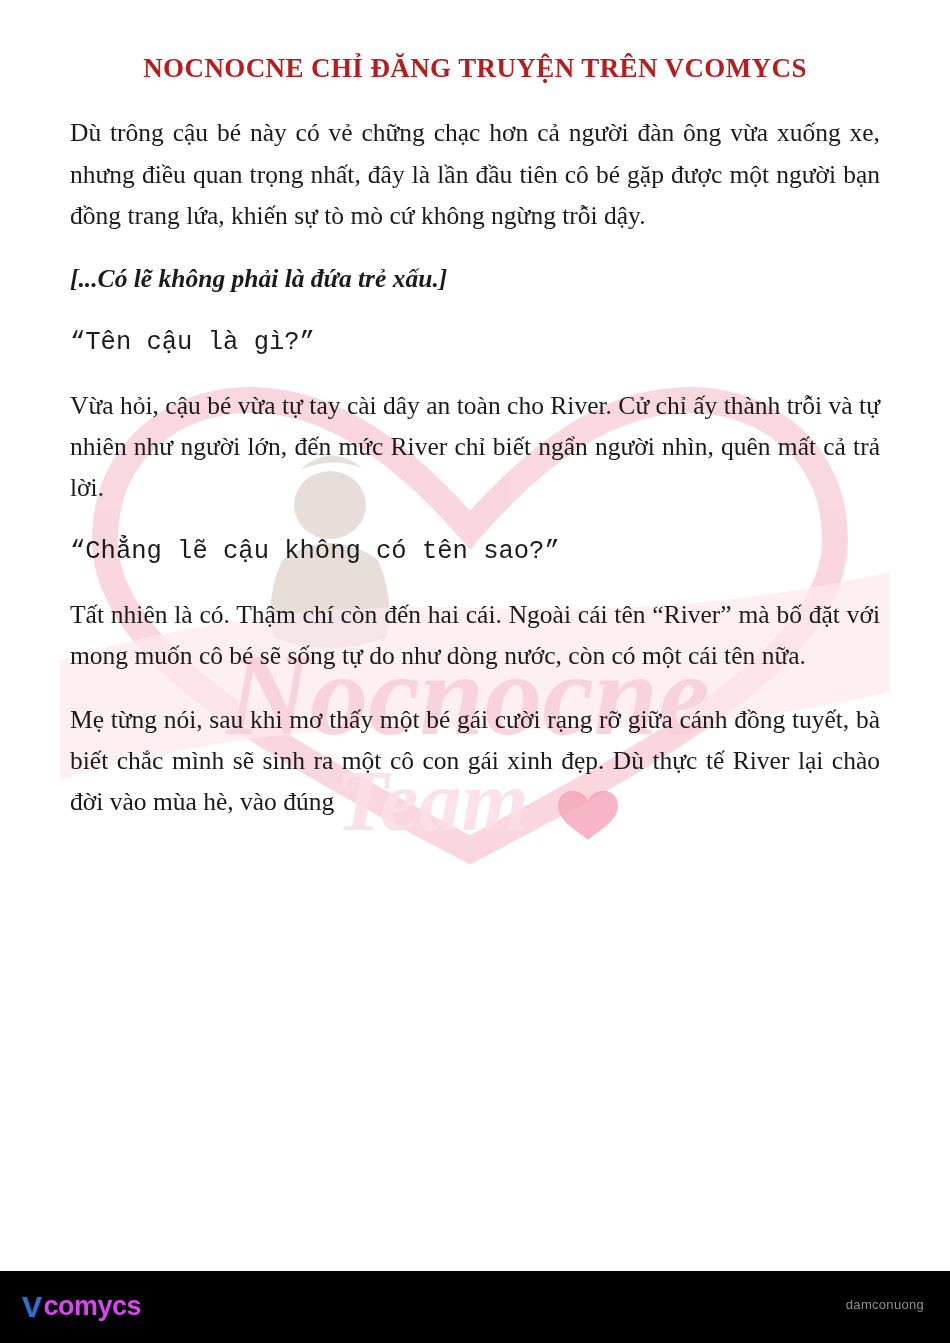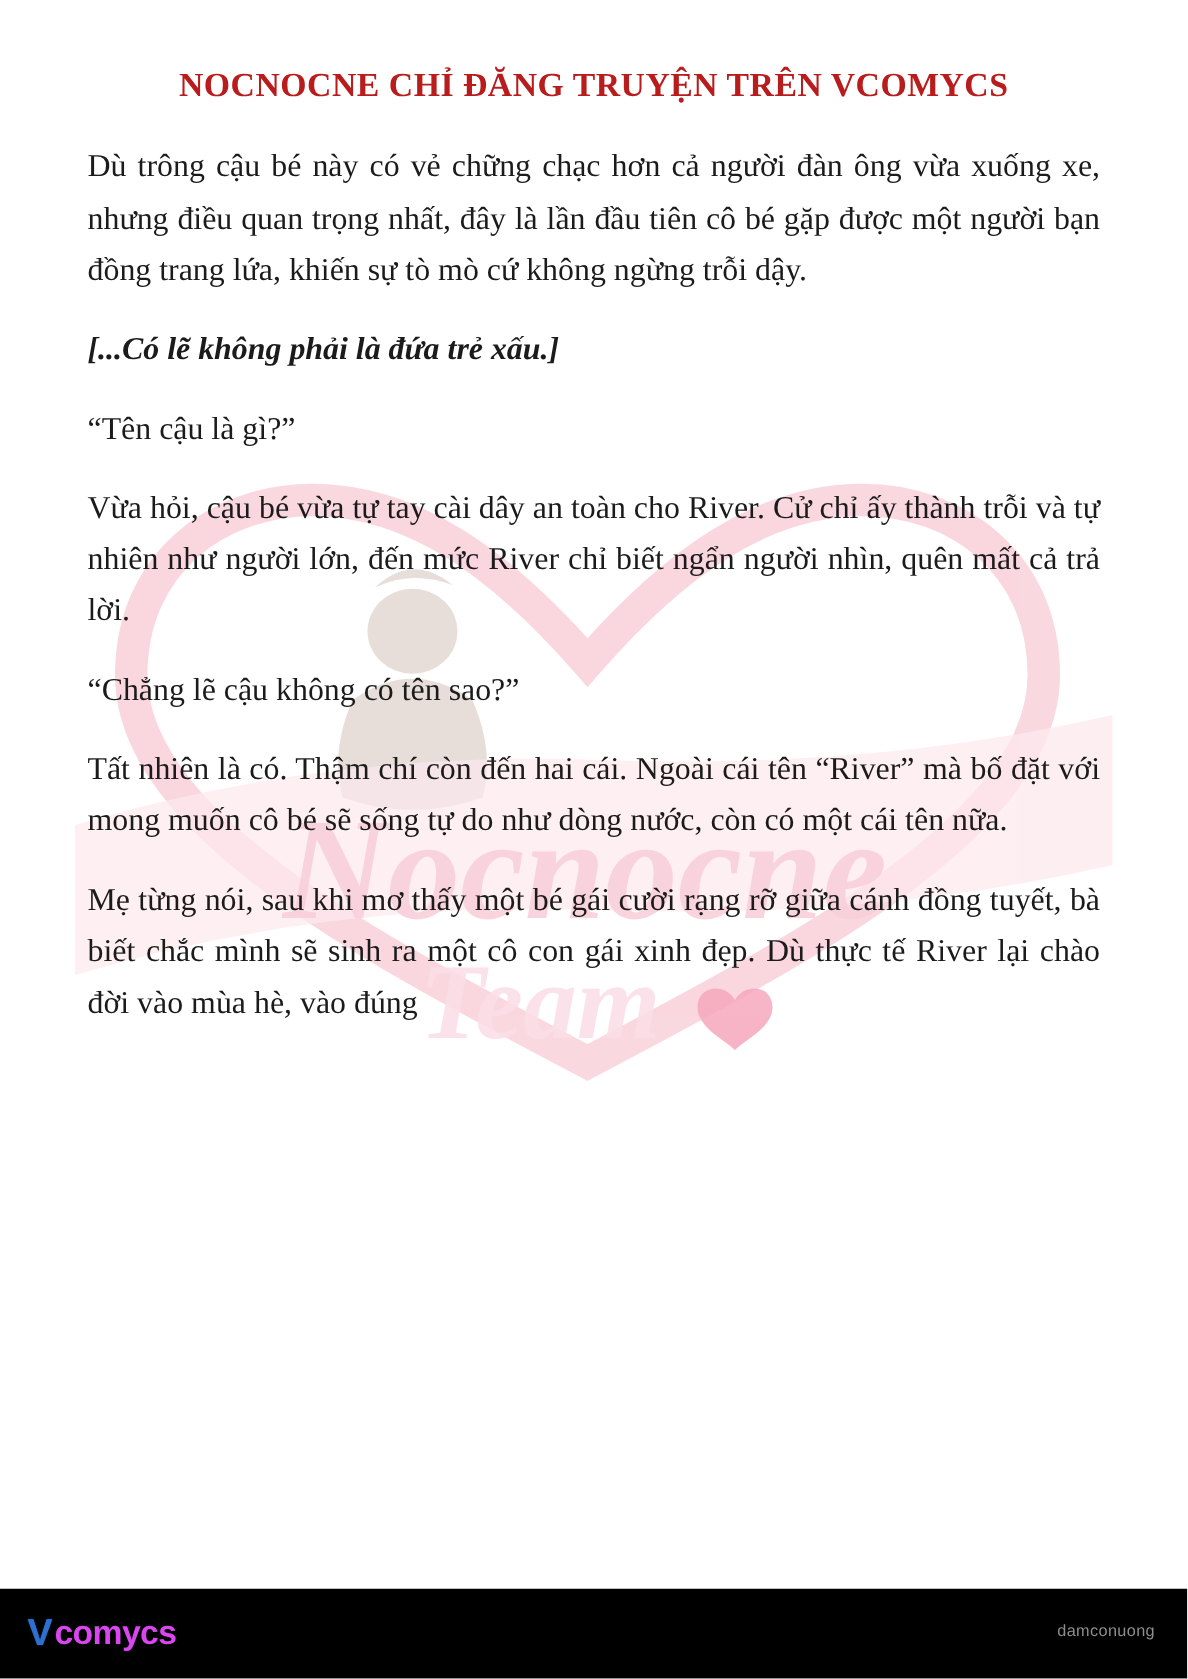--- a/index.html
+++ b/index.html
@@ -67,20 +67,21 @@
     padding-top: 22px;
     text-align: justify;
     text-justify: inter-word;
   }
   .para.italic {
     font-style: italic;
     font-weight: bold;
   }
   .para.quote {
     text-align: left;
+    font-family: Liberation Mono, monospace;
   }
 
   
   .footer {
     position: absolute;
     left: 0;
     bottom: 0;
     width: 950px;
     height: 72px;
     background: #000000;

